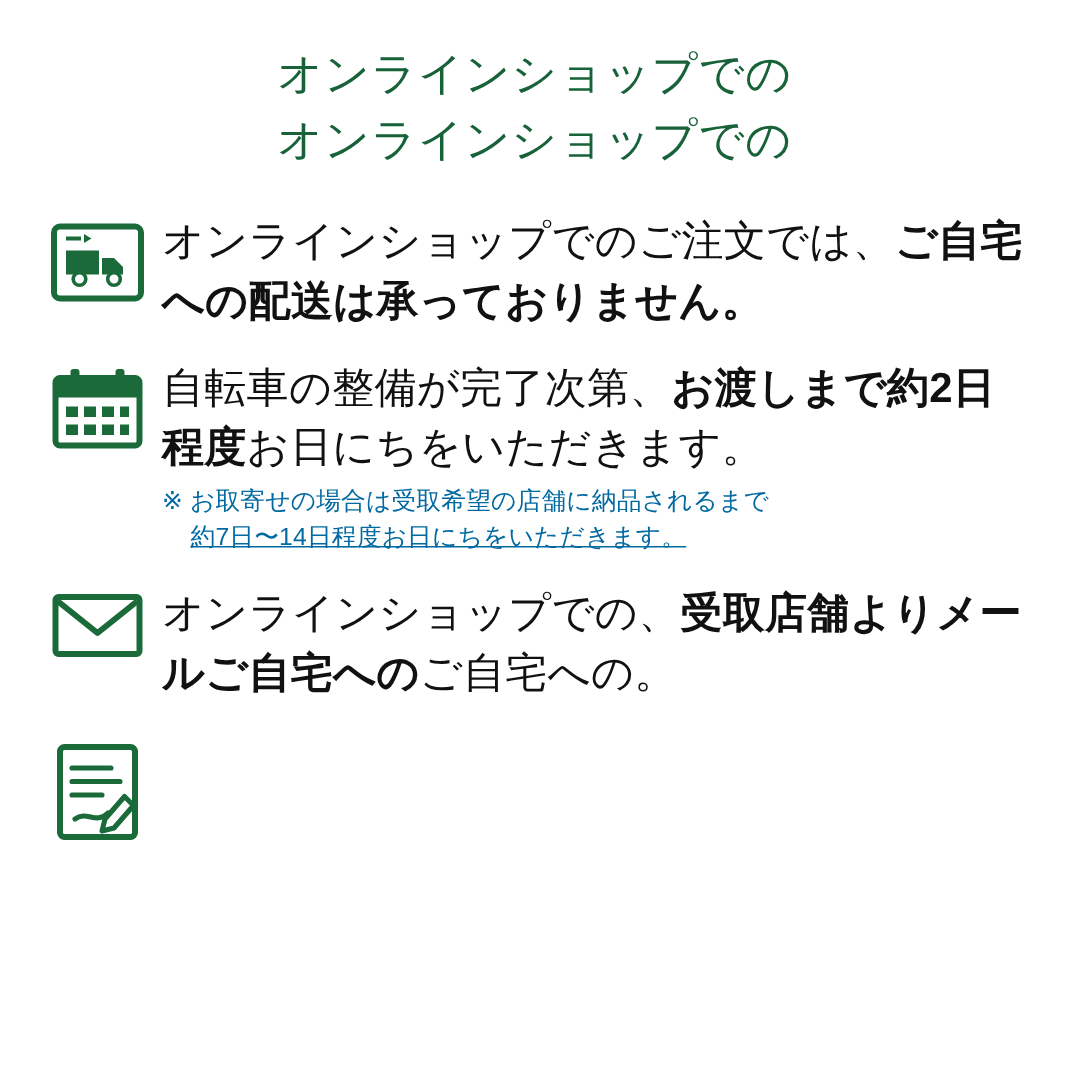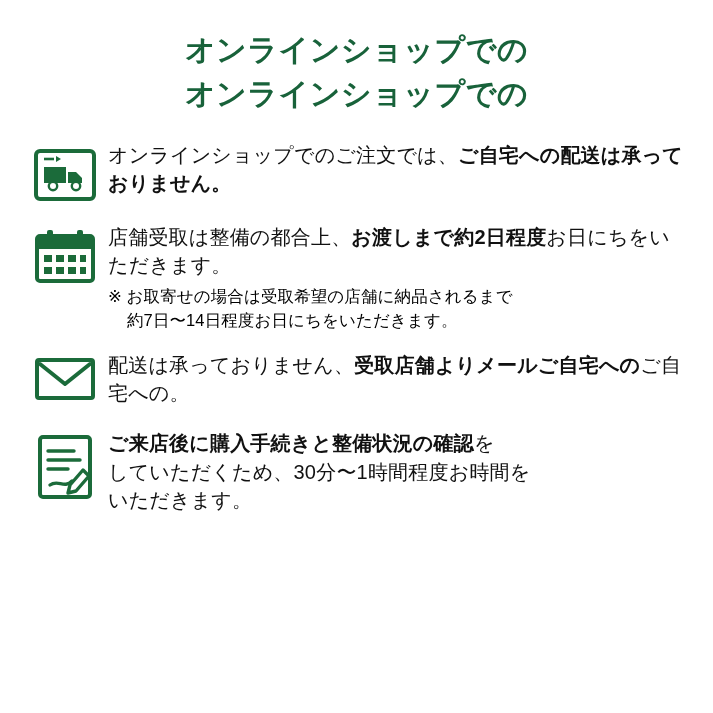--- a/index.html
+++ b/index.html
@@ -19,21 +19,21 @@
     width: 713px;
     height: 713px;
     box-sizing: border-box;
     padding: 28px 22px 0 22px;
   }
 
   
   .title {
     text-align: center;
     color: #18623a;
-    font-weight: bold;
+    font-weight: normal;
     font-size: 30px;
     line-height: 1.45;
     letter-spacing: 0.5px;
     margin: 0 0 26px 0;
   }
   .title .line {
     display: block;
   }
 
   
@@ -47,38 +47,39 @@
     display: flex;
     justify-content: center;
     align-items: flex-start;
     padding-top: 4px;
   }
   .text-cell {
     flex: 1 1 auto;
     padding-right: 6px;
   }
   .body-text {
-    font-size: 20px;
+    font-size: 28px;
     line-height: 1.42;
     color: #111111;
     letter-spacing: 0.2px;
   }
   .body-text b {
     font-weight: bold;
   }
   .note {
     font-size: 16.5px;
     line-height: 1.45;
-    color: #000000;
+    color: #0369a1;
     margin-top: 5px;
     letter-spacing: 0.1px;
   }
   .note .indent {
     display: block;
     padding-left: 19px;
+    text-decoration: underline;
   }
 
   .row-truck { margin-top: 4px; }
   .row-calendar { margin-top: 16px; }
   .row-mail { margin-top: 18px; }
   .row-form { margin-top: 22px; }
   svg { display: block; }
 </style>
 </head>
 <body>
@@ -123,60 +124,49 @@
           <rect x="46" y="28" width="6" height="7"></rect>
           <rect x="10" y="40" width="8" height="7"></rect>
           <rect x="22" y="40" width="8" height="7"></rect>
           <rect x="34" y="40" width="8" height="7"></rect>
           <rect x="46" y="40" width="6" height="7"></rect>
         </g>
       </svg>
     </div>
     <div class="text-cell">
       <div class="body-text">
-        <span>店舗受取は整備の都合上、</span><b>お渡しまで約2日程</b><b>度</b><span>お日にちをいただきます。</span>
+        <span>自転車の整備が完了次第、</span><b>お渡しまで約2日程</b><b>度</b><span>お日にちをいただきます。</span>
       </div>
       <div class="note">
         <span>※ お取寄せの場合は受取希望の店舗に納品されるまで</span>
         <span class="indent">約7日〜14日程度お日にちをいただきます。</span>
       </div>
     </div>
   </div>
 
   <div class="row row-mail">
     <div class="icon-cell">
       <svg width="62" height="48" viewBox="0 0 62 48" aria-hidden="true">
         <rect x="3" y="5" width="56" height="38" rx="2" ry="2" fill="none" stroke="#1b6b3a" stroke-width="4"></rect>
         <path d="M6 9 L31 29 L56 9" fill="none" stroke="#1b6b3a" stroke-width="4" stroke-linecap="round" stroke-linejoin="round"></path>
       </svg>
     </div>
     <div class="text-cell">
       <div class="body-text">
-        <span>配送は承っておりません、</span><b>受取店舗よりメール</b><b>ご自宅への</b><span>ご自宅への。</span>
+        <span>オンラインショップでの、</span><b>受取店舗よりメール</b><b>ご自宅への</b><span>ご自宅への。</span>
       </div>
     </div>
   </div>
 
   <div class="row row-form">
     <div class="icon-cell">
       <svg width="62" height="68" viewBox="0 0 62 68" aria-hidden="true">
         <rect x="6" y="4" width="50" height="60" rx="3" ry="3" fill="none" stroke="#1b6b3a" stroke-width="4"></rect>
         <path d="M14 18 L40 18" stroke="#1b6b3a" stroke-width="3.4" stroke-linecap="round"></path>
         <path d="M14 27 L46 27" stroke="#1b6b3a" stroke-width="3.4" stroke-linecap="round"></path>
         <path d="M14 36 L34 36" stroke="#1b6b3a" stroke-width="3.4" stroke-linecap="round"></path>
         <path d="M16 52 C24 46, 30 56, 38 48" fill="none" stroke="#1b6b3a" stroke-width="3.4" stroke-linecap="round"></path>
         <path d="M36 52 L49 37 L55 43 L42 58 L34 60 Z" fill="#ffffff" stroke="#1b6b3a" stroke-width="3.4" stroke-linejoin="round"></path>
       </svg>
     </div>
-    <div class="text-cell">
-      <div class="body-text">
-        <b>ご来店後に購入手続きと整備状況の確認</b><span>を</span>
-      </div>
-      <div class="body-text">
-        <span>していただくため、30分〜1時間程度お時間を</span>
-      </div>
-      <div class="body-text">
-        <span>いただきます。</span>
-      </div>
-    </div>
   </div>
 
 </div>
 
 </body></html>

